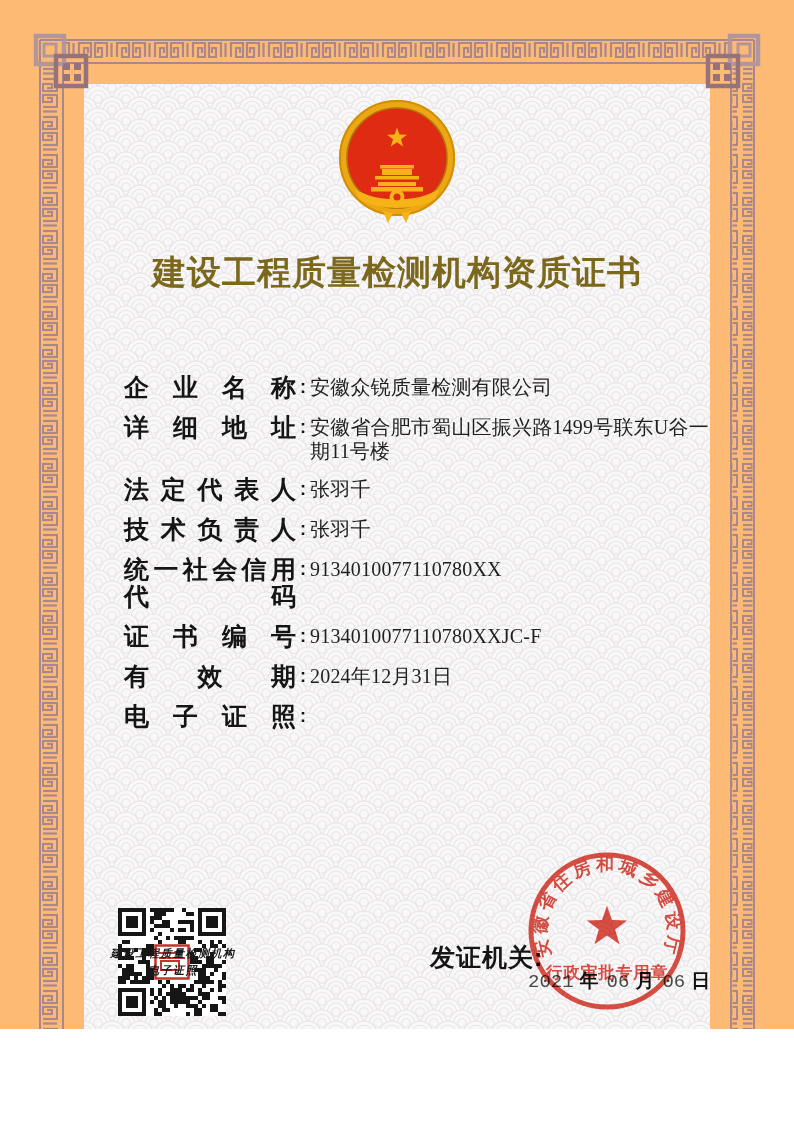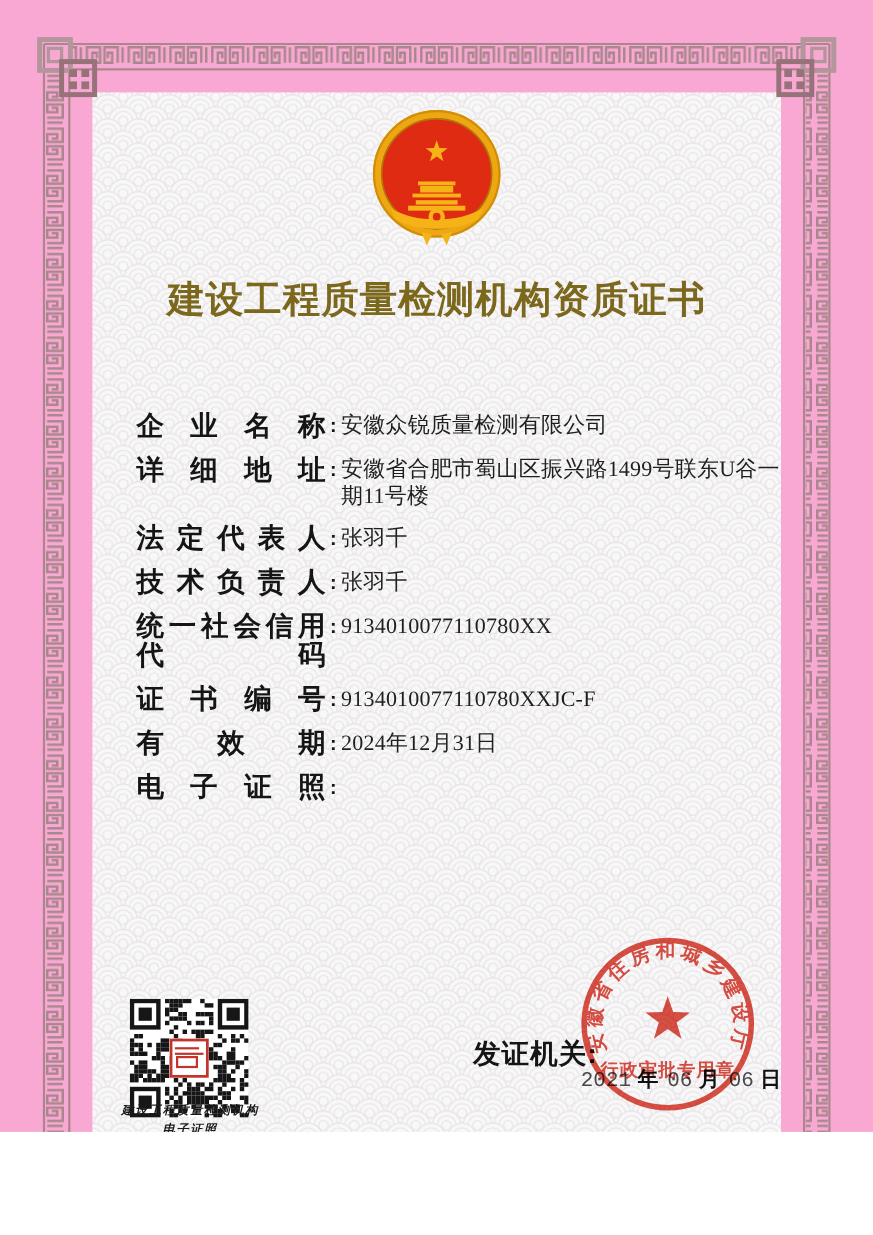--- a/index.html
+++ b/index.html
@@ -1,17 +1,17 @@
 <!DOCTYPE html>
 <html><head>
 <meta charset="utf-8">
 <style>
   html,body{margin:0;padding:0;}
   body{width:794px;height:1123px;background:#fff;font-family:"Liberation Sans",sans-serif;}
-  .page{position:relative;width:794px;height:1029px;overflow:hidden;background:#f9a8d4;}
+  .page{position:relative;width:794px;height:1029px;overflow:hidden;background:#fdba74;}
   .frame-svg{position:absolute;left:0;top:0;z-index:0;}
   
   .sg-fill{fill:#f9f8f9;stroke:#e9e5e8;stroke-width:1.2;}
   .sg-line{fill:none;stroke:#e9e5e8;stroke-width:1.1;}
   
   .mea{stroke:var(--border-mauve,#a9878c);stroke-width:2.2;fill:none;}
   .band-line{stroke:var(--border-mauve,#a9878c);stroke-width:2;fill:none;}
   .knot-light{stroke:var(--border-mauve-light,#b2969b);fill:none;}
   .knot-dark{stroke:var(--border-mauve-dark,#96737a);fill:none;}
   .knot-dark-fill{fill:var(--border-mauve-dark,#96737a);}
@@ -23,21 +23,21 @@
   
   .fields{position:absolute;left:124px;top:374px;width:586px;z-index:2;}
   .frow{display:flex;align-items:flex-start;margin-bottom:13px;}
   .flabel{flex:0 0 172px;width:172px;font-size:25px;font-weight:800;color:#151515;
           text-align:justify;text-align-last:justify;line-height:27px;}
   .fcolon{flex:0 0 14px;font-size:18px;font-weight:800;color:#151515;line-height:26px;text-align:center;}
   .fvalue{flex:1;font-family:"Liberation Serif",serif;font-size:20px;color:#1f1f1f;
           line-height:23.5px;padding-top:2px;letter-spacing:0.2px;}
   
   .qr{position:absolute;left:118px;top:908px;z-index:2;}
-  .qr-caption{position:absolute;left:104px;top:1002px;width:138px;text-align:center;z-index:2;
+  .qr-caption{position:absolute;left:104px;top:945px;width:138px;text-align:center;z-index:2;
               font-family:"Liberation Serif",serif;font-style:italic;font-weight:700;
               font-size:11px;line-height:1.55;letter-spacing:1.5px;color:#1a1a1a;}
   
   .issuer{position:absolute;left:430px;top:941px;font-size:25px;font-weight:800;
           letter-spacing:1px;color:#151515;z-index:2;}
   .date{position:absolute;left:528px;top:968px;z-index:2;font-size:19px;color:#2b2b2b;white-space:nowrap;}
   .date .num{font-family:Liberation Mono, monospace;color:#4a4a4a;margin-right:6px;}
   .date .unit{font-weight:800;color:#111;margin-right:8px;}
   
   .seal{position:absolute;left:519px;top:843px;z-index:3;mix-blend-mode:multiply;opacity:.88;}

